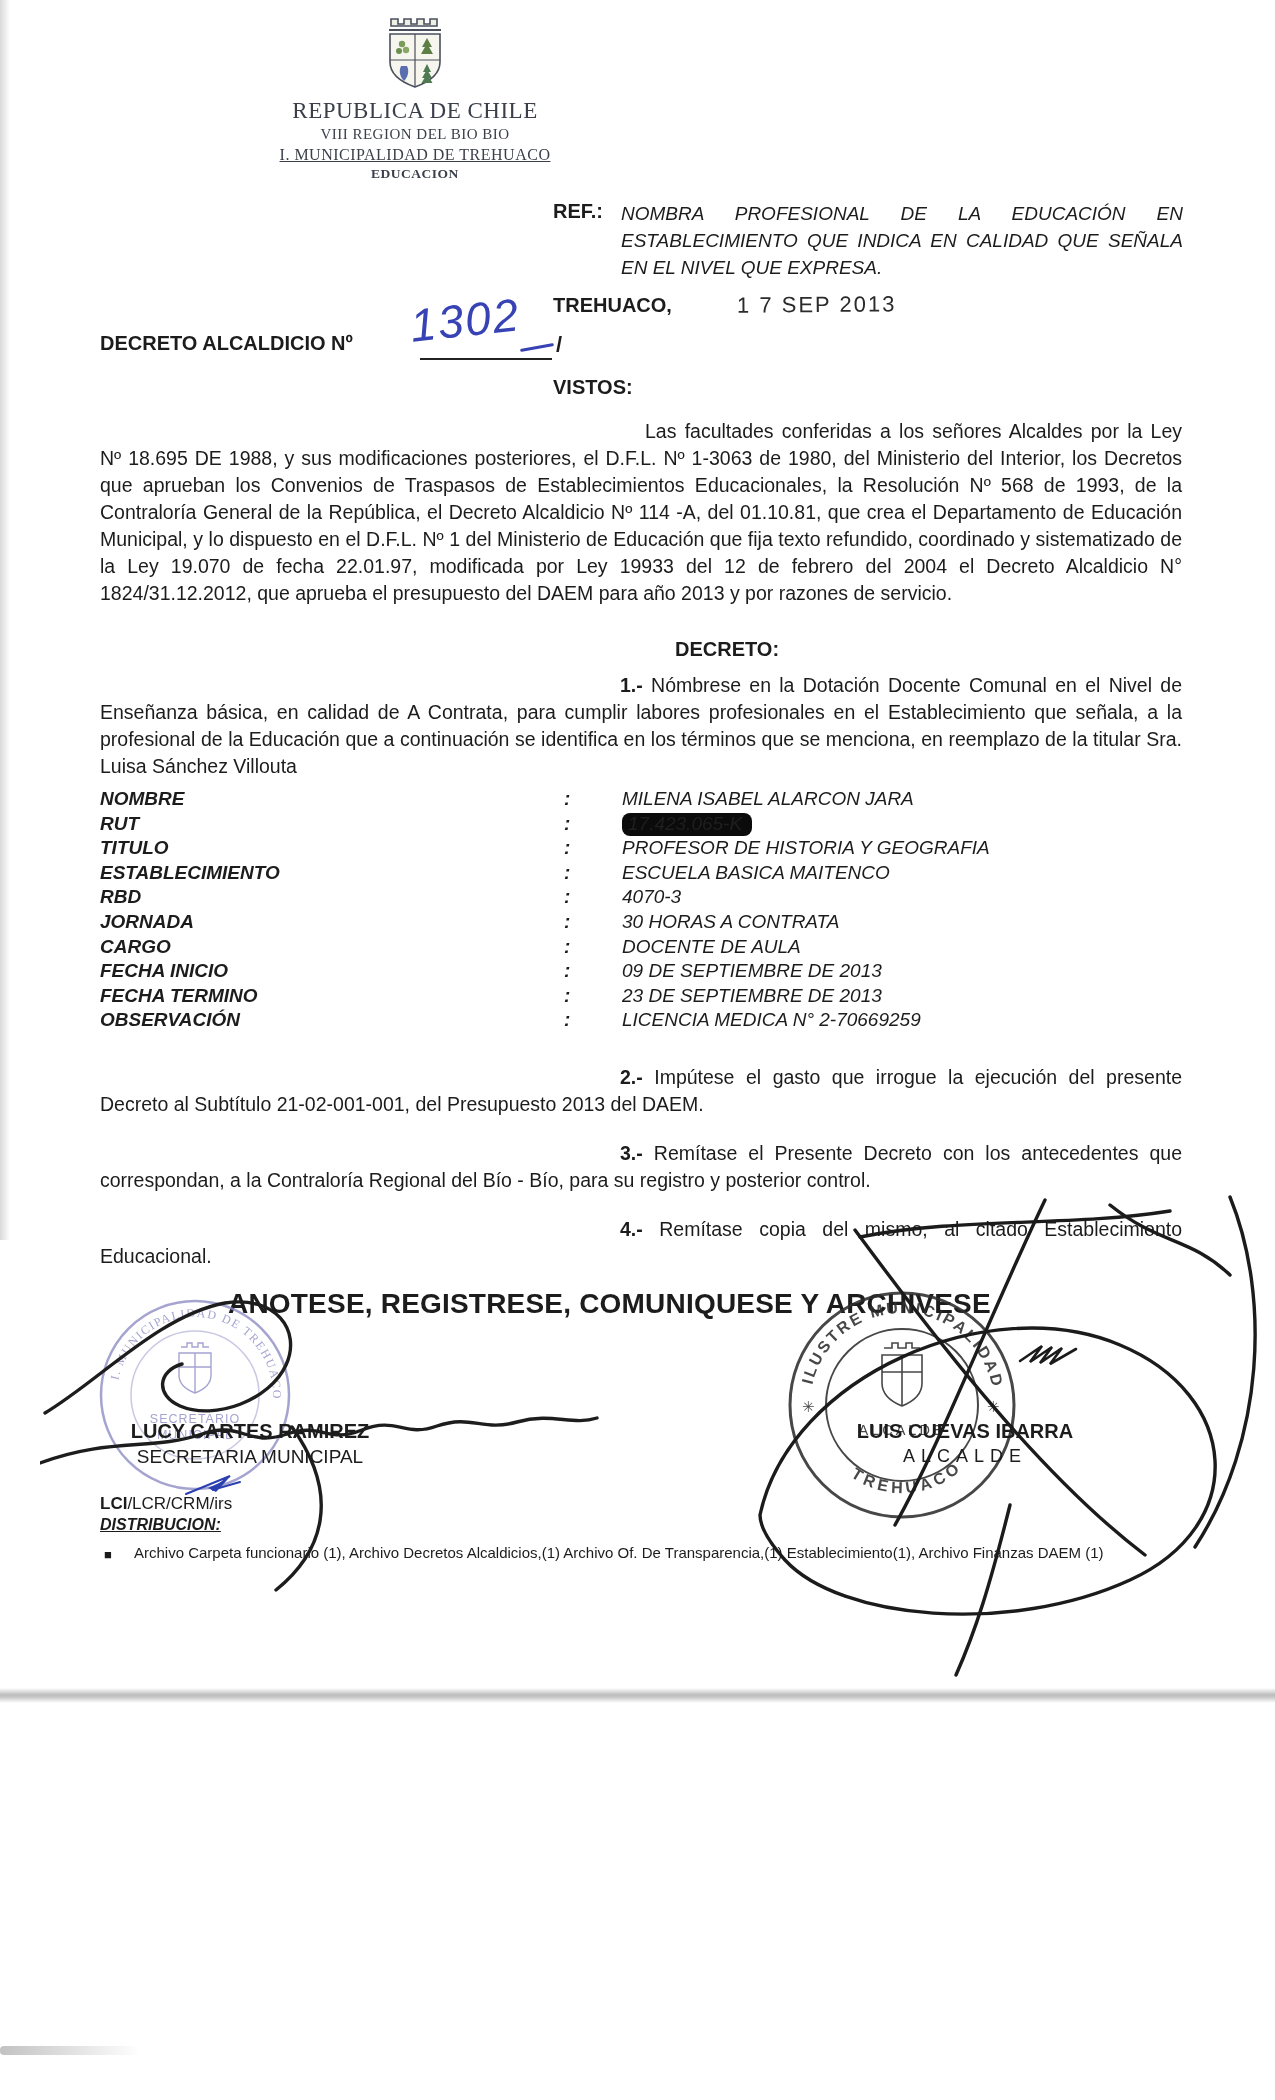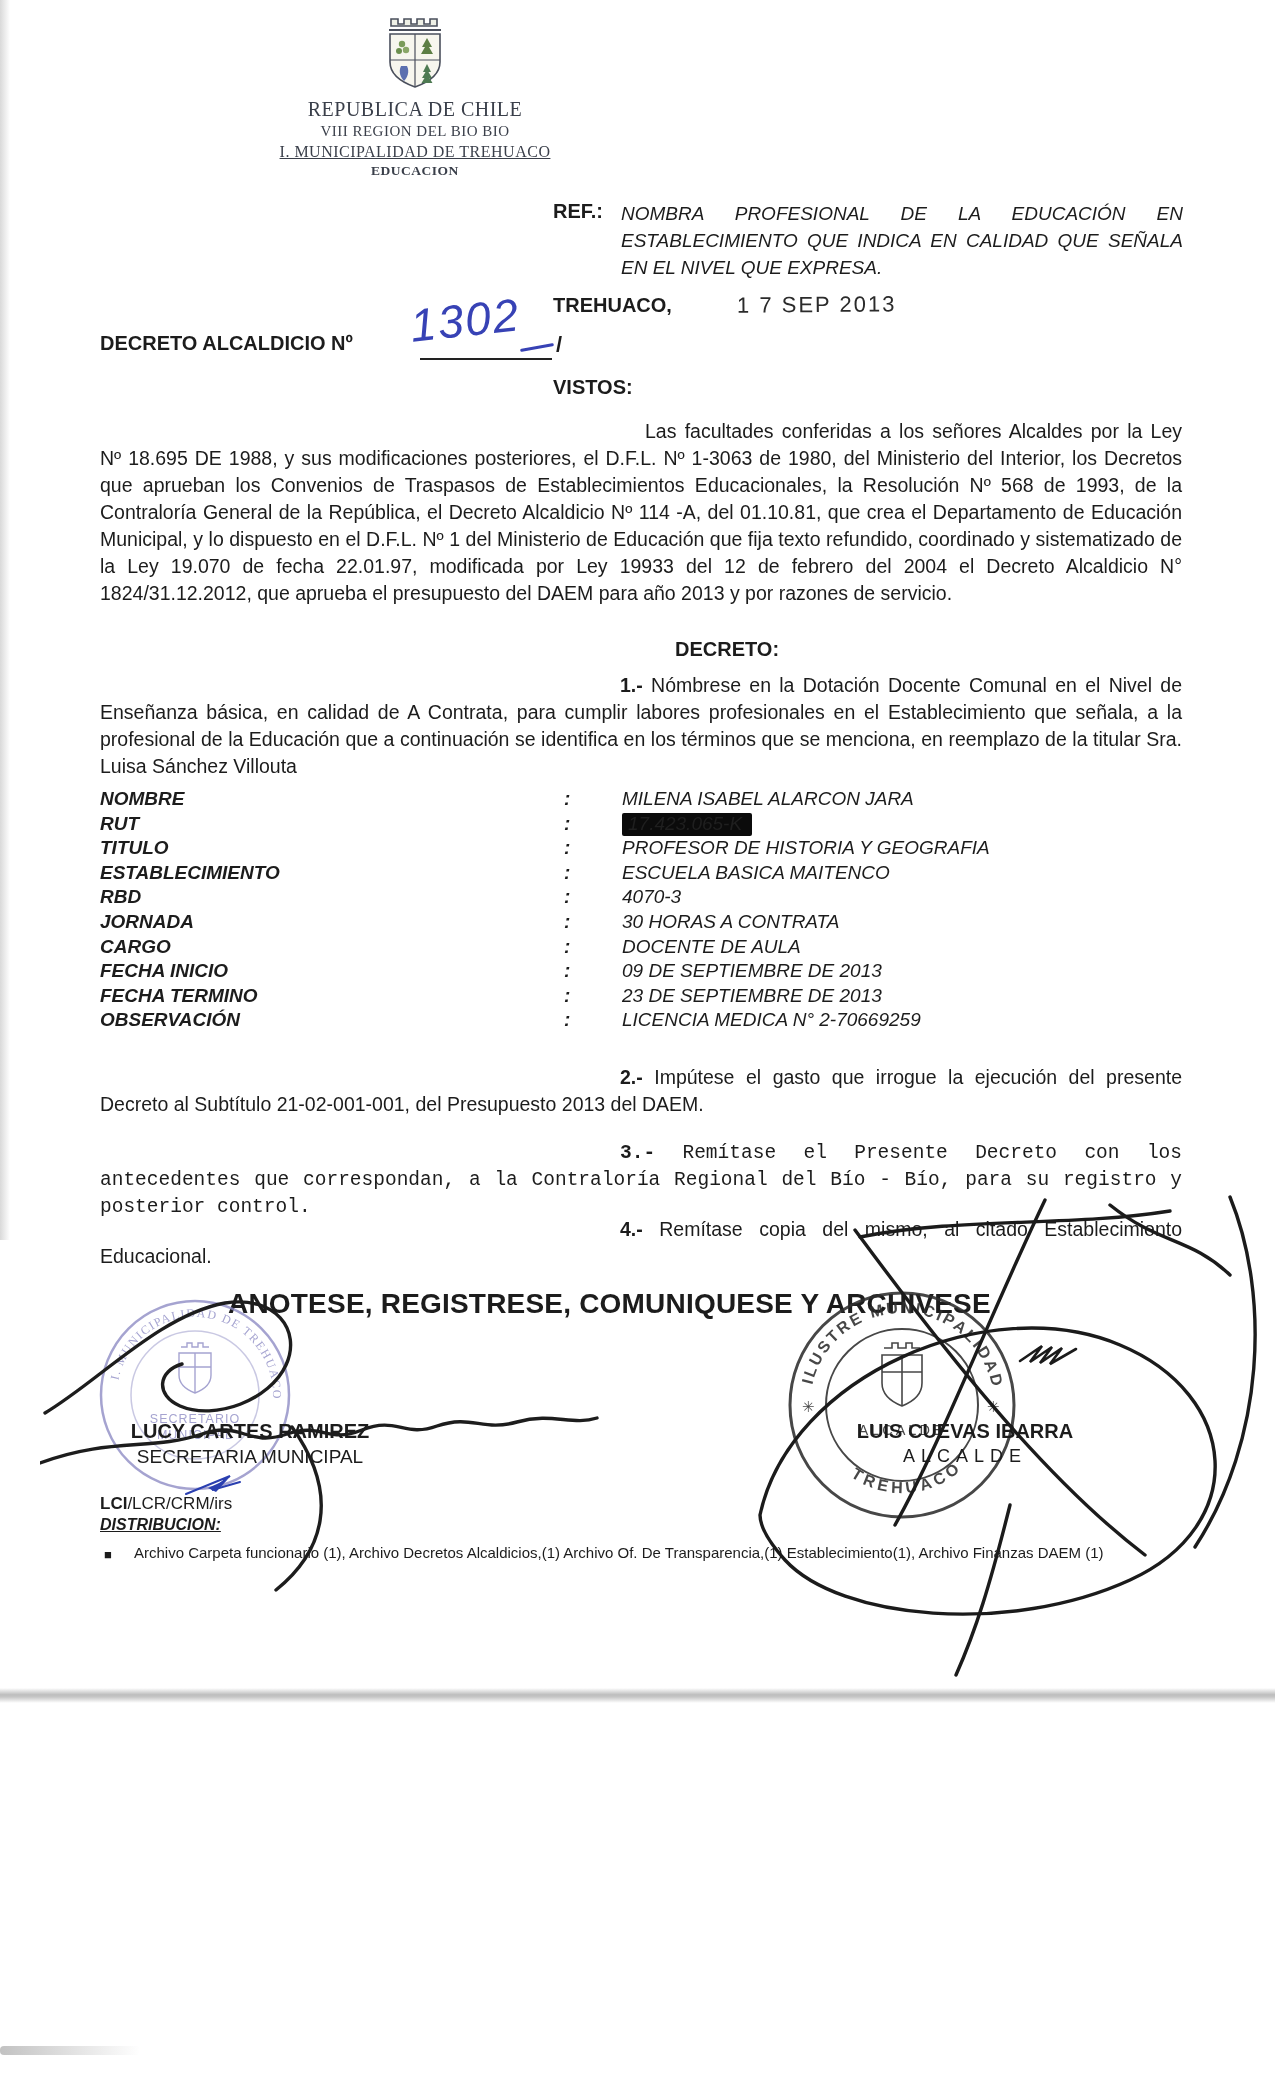--- a/index.html
+++ b/index.html
@@ -5,21 +5,21 @@
   html,body{margin:0;padding:0;background:#e8e8e8;}
   .sheet{
     position:relative;width:1275px;height:2100px;margin:0 auto;
     background:#ffffff;overflow:hidden;
     font-family:"Liberation Sans",sans-serif;color:#1c1c1c;
   }
   
   .hdr{position:absolute;left:225px;top:10px;width:380px;text-align:center;
        font-family:"Liberation Serif",serif;color:#3a3f4a;}
   .hdr .emblem{display:block;margin:0 auto 4px auto;}
-  .hdr-l1{font-size:20px;letter-spacing:.5px;}
+  .hdr-l1{font-size:23px;letter-spacing:.5px;}
   .hdr-l2{font-size:15px;letter-spacing:.5px;margin-top:2px;}
   .hdr-l3{font-size:16px;letter-spacing:.5px;margin-top:3px;text-decoration:underline;}
   .hdr-l4{font-size:13.5px;font-weight:bold;letter-spacing:.5px;margin-top:2px;}
   
   .ref{position:absolute;left:553px;top:200px;width:630px;}
   .ref-label{position:absolute;left:0;top:0;font-weight:bold;font-size:20px;}
   .ref-text{margin-left:68px;font-style:italic;font-size:19px;line-height:27px;
             text-align:justify;font-weight:500;}
   .dateline{position:absolute;left:553px;top:294px;font-weight:bold;font-size:20px;}
   .datestamp{position:absolute;left:737px;top:292px;font-size:22px;font-weight:500;
@@ -39,21 +39,21 @@
         text-align:justify;}
   .ind545{text-indent:545px;}
   .ind520{text-indent:520px;}
   .para b{font-weight:bold;}
   
   .fields{position:absolute;left:100px;top:788px;width:1082px;font-style:italic;}
   .frow{position:relative;height:24.6px;font-size:19px;}
   .flabel{position:absolute;left:0;font-weight:bold;}
   .fcolon{position:absolute;left:464px;font-weight:bold;}
   .fvalue{position:absolute;left:522px;}
-  .redaction{background:#0b0b0b;color:#1f1f1f;border-radius:2px;padding:0 10px 2px 6px;}
+  .redaction{background:#0b0b0b;color:#1f1f1f;border-radius:8px;padding:0 10px 2px 6px;}
   
   .closing{position:absolute;left:228px;top:1288px;font-weight:bold;font-size:28px;
            letter-spacing:.2px;}
   .sig-block{position:absolute;text-align:center;}
   .sig-name{font-weight:bold;font-size:20px;white-space:nowrap;}
   .sig-title{font-size:19px;margin-top:3px;white-space:nowrap;}
   .sig-title.spread{letter-spacing:6px;font-size:18px;}
   .stamp{position:absolute;}
   .ink{position:absolute;pointer-events:none;}
   
@@ -170,21 +170,21 @@
     </div>
     <div class="frow">
       <span class="flabel">OBSERVACIÓN</span>
       <span class="fcolon">:</span>
       <span class="fvalue">LICENCIA MEDICA N° 2-70669259</span>
     </div>
   </div>
 
   <div class="para ind520" style="top:1064px;"><b>2.-</b><span> Impútese el gasto que irrogue la ejecución del presente Decreto al Subtítulo 21-02-001-001, del Presupuesto 2013 del DAEM.</span></div>
 
-  <div class="para ind520" style="top:1140px;font-family:Liberation Mono, monospace;"><b>3.-</b><span> Remítase el Presente Decreto con los antecedentes que correspondan, a la Contraloría Regional del Bío - Bío,  para su registro y posterior control.</span></div>
+  <div class="para ind520" style="top:1140px;"><b>3.-</b><span> Remítase el Presente Decreto con los antecedentes que correspondan, a la Contraloría Regional del Bío - Bío,  para su registro y posterior control.</span></div>
 
   <div class="para ind520" style="top:1216px;"><b>4.-</b><span> Remítase copia del mismo, al citado Establecimiento Educacional.</span></div>
 
   <div class="closing">ANOTESE, REGISTRESE, COMUNIQUESE Y ARCHIVESE</div>
 
   <svg class="stamp" style="left:95px;top:1295px;opacity:.8;" width="200" height="200" viewBox="0 0 200 200">
     <defs>
       <path id="ls-top" d="M 22 100 A 78 78 0 0 1 178 100"></path>
       <path id="ls-ring" d="M 100 100 m -94 0 a 94 94 0 1 0 188 0 a 94 94 0 1 0 -188 0"></path>
     </defs>

